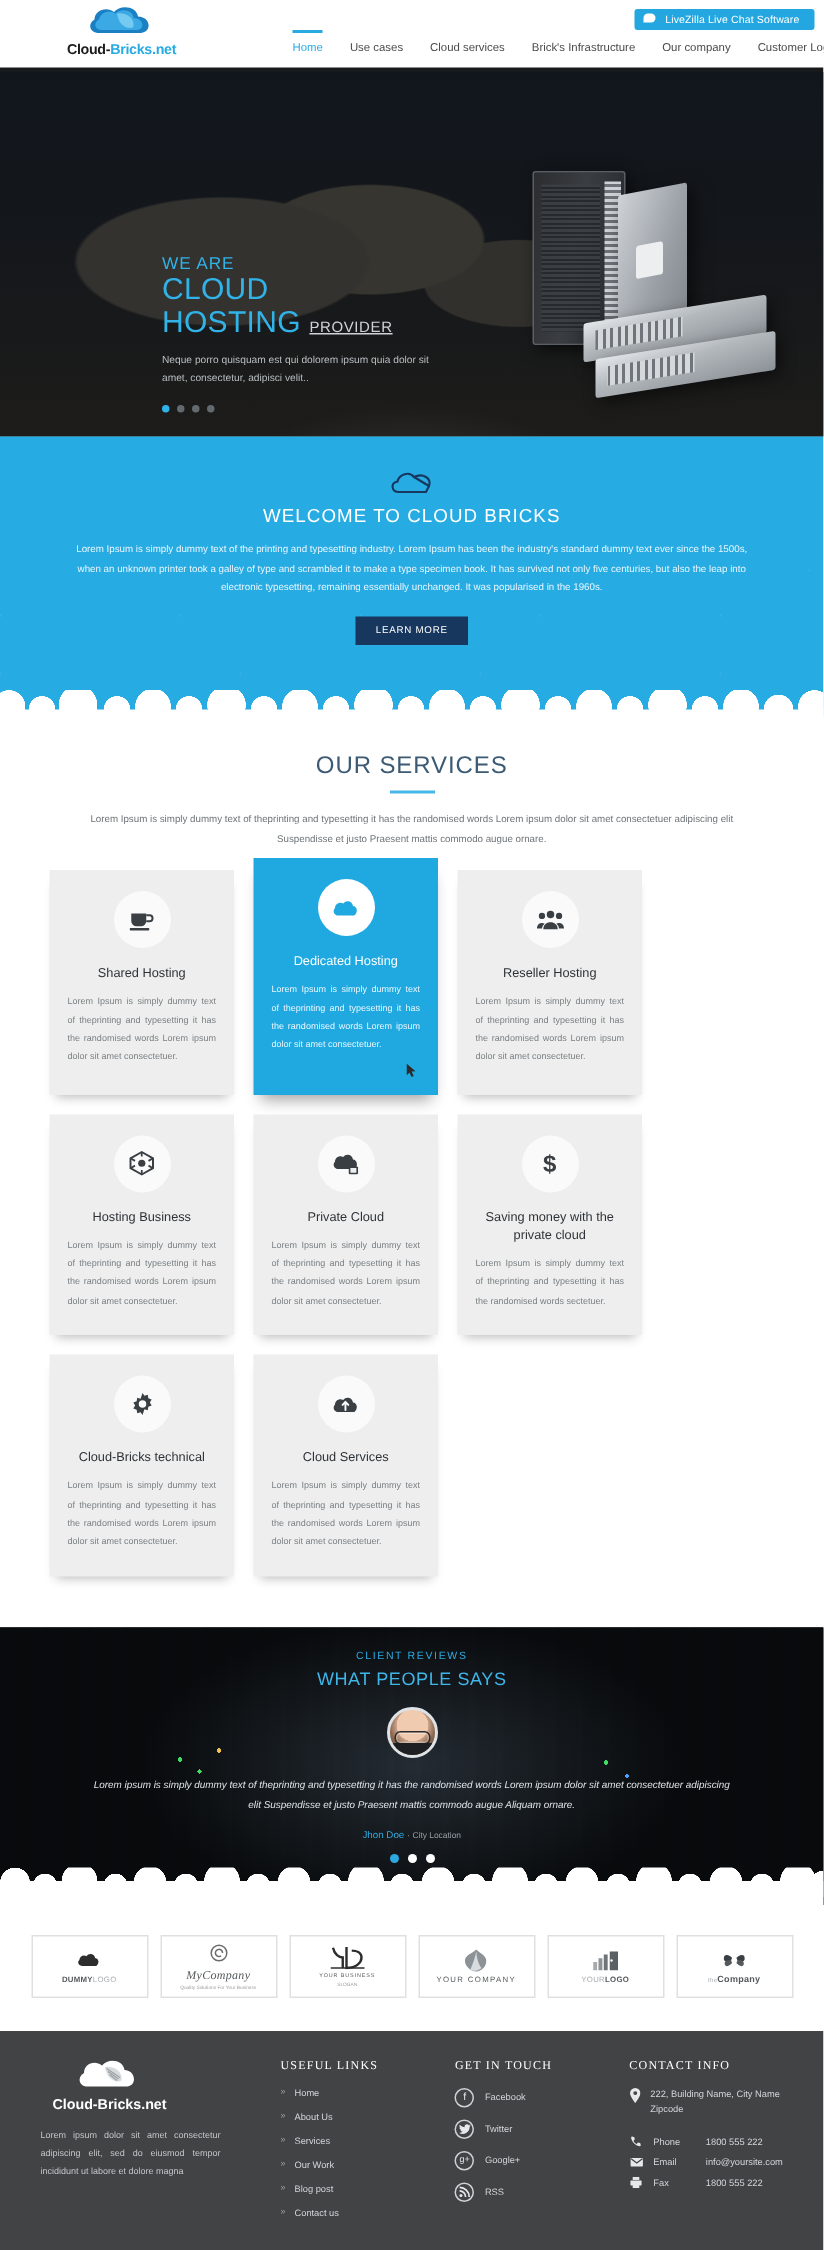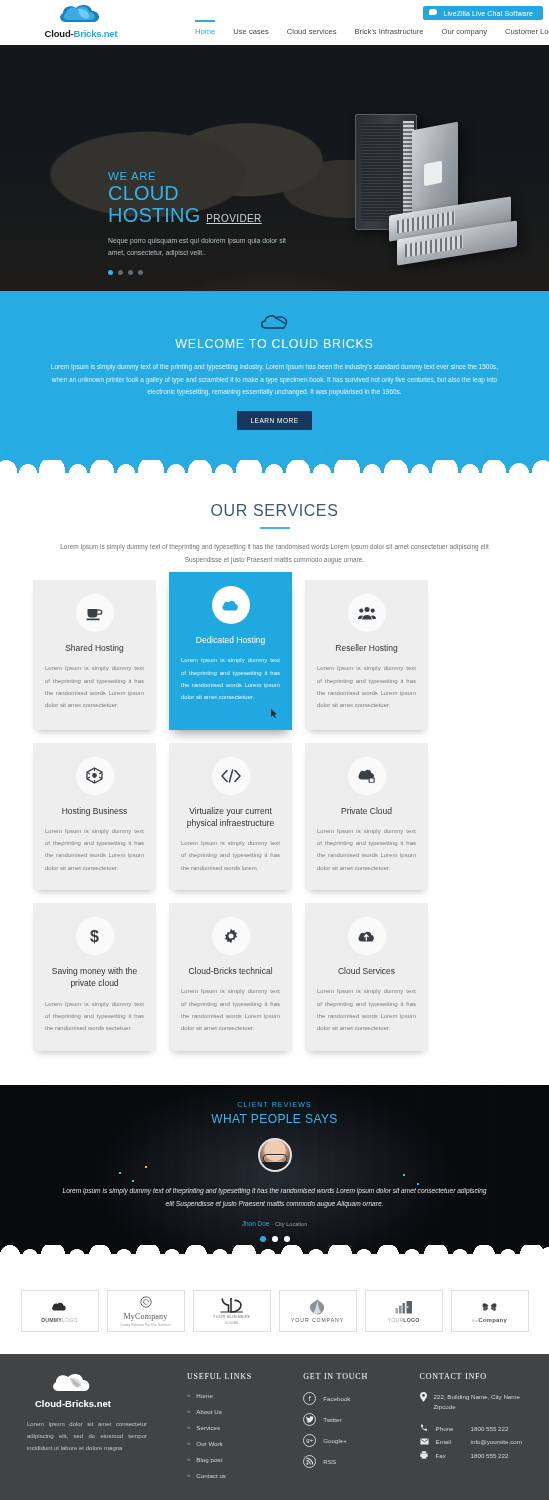--- a/index.html
+++ b/index.html
@@ -427,31 +427,20 @@
           <svg class="icon-svg" width="17" height="17" viewBox="0 0 17 17">
               <path d="M8.5 1 16 5.2v6.6L8.5 16 1 11.8V5.2Z" fill="none" stroke="#3a3f44" stroke-width="1.3"></path>
               <circle cx="8.5" cy="8.5" r="2.4" fill="#3a3f44"></circle>
               <path d="M8.5 1v3M8.5 13v3M1 5.2l3 1.7M13 10.1l3 1.7M16 5.2l-3 1.7M4 10.1l-3 1.7" stroke="#3a3f44" stroke-width="1.2"></path>
             </svg>
         </div>
         <div class="card-title">Hosting Business</div>
         <div class="card-body">Lorem Ipsum is simply dummy text of theprinting and typesetting it has the randomised words Lorem ipsum dolor sit amet consectetuer.</div>
       </div>
 
-      <div class="card">
-        <div class="card-icon">
-          <svg class="icon-svg" width="20" height="14" viewBox="0 0 20 14">
-              <path d="M6 1.5 1 7l5 5.5" fill="none" stroke="#3a3f44" stroke-width="1.6" stroke-linecap="round" stroke-linejoin="round"></path>
-              <path d="M14 1.5 19 7l-5 5.5" fill="none" stroke="#3a3f44" stroke-width="1.6" stroke-linecap="round" stroke-linejoin="round"></path>
-              <path d="M11.6 1 8.4 13" stroke="#3a3f44" stroke-width="1.5" stroke-linecap="round"></path>
-            </svg>
-        </div>
-        <div class="card-title">Virtualize your current physical infraestructure</div>
-        <div class="card-body">Lorem Ipsum is simply dummy text of theprinting and typesetting it has the randomised words lorem.</div>
-      </div>
 
       <div class="card">
         <div class="card-icon">
           <svg class="icon-svg" width="20" height="16" viewBox="0 0 20 16">
               <path d="M4.6 11.4C1.8 11.4.4 8.3 2.3 6.5c.1-3 3.3-4.6 5.5-3.1C9.4.7 14 1.4 14.3 5c2.9.2 3.6 4.3.9 6.4Z" fill="#3a3f44"></path>
               <rect x="11.5" y="9.6" width="6.2" height="5.2" rx=".8" fill="#3a3f44"></rect>
               <path d="M13 9.6V8.4a1.6 1.6 0 0 1 3.2 0v1.2" fill="none" stroke="#3a3f44" stroke-width="1.1"></path>
               <rect x="12.6" y="10.6" width="4" height="3.3" rx=".4" fill="#eeeeee"></rect>
             </svg>
         </div>
@@ -523,21 +512,21 @@
       <div class="cl-name"><b>DUMMY</b><span class="gray">LOGO</span></div>
     </div>
 
     <div class="client-box">
       <div class="cl-glyph">
         <svg class="icon-svg" width="12" height="12" viewBox="0 0 12 12">
             <circle cx="6" cy="6" r="5.2" fill="none" stroke="#6b6b6b" stroke-width="1"></circle>
             <path d="M8.4 6a2.4 2.4 0 1 0-1 1.9" fill="none" stroke="#6b6b6b" stroke-width="1"></path>
           </svg>
       </div>
-      <div class="cl-name" style="font-family:'Liberation Serif',serif;font-size:8px;">MyCompany</div>
+      <div class="cl-name" style="font-family:'Liberation Serif',serif;font-size:8px;font-style:italic;">MyCompany</div>
       <div class="cl-sub">Quality Solutions For Your Business</div>
     </div>
 
     <div class="client-box">
       <div class="cl-glyph">
         <svg class="icon-svg" width="24" height="16" viewBox="0 0 24 16">
             <path d="M2 1.5 C3 6 6 8 8.5 8 L8.5 15" fill="none" stroke="#2d2d2d" stroke-width="1.6"></path>
             <path d="M11 1 L11 15 C18 15 21 11 21 8 C21 5 18 3.4 14.5 3.4" fill="none" stroke="#2d2d2d" stroke-width="1.6"></path>
             <path d="M0.5 15 H23" stroke="#2d2d2d" stroke-width="1"></path>
           </svg>

